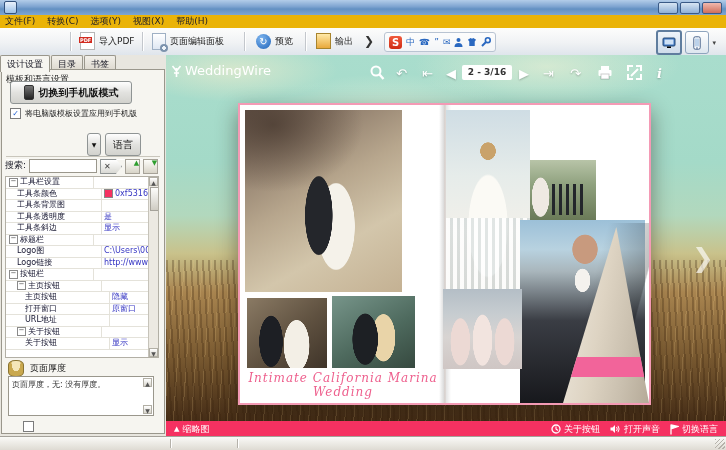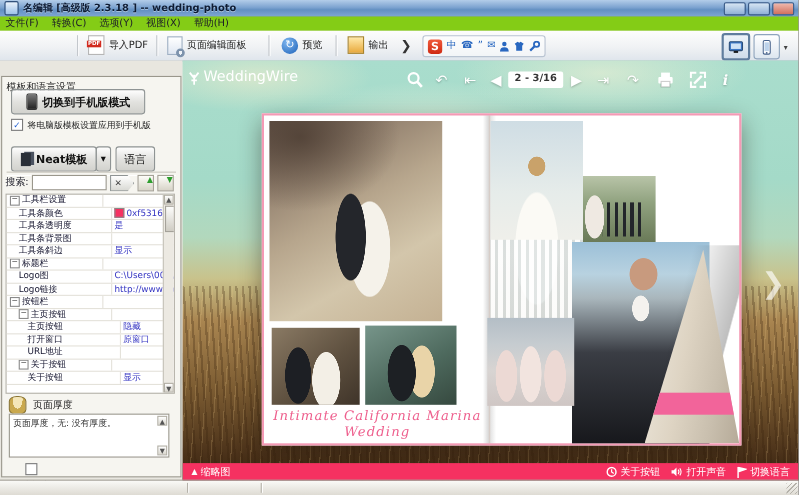--- a/index.html
+++ b/index.html
@@ -10,21 +10,21 @@
   .titlebar{position:absolute;left:0;top:0;right:0;height:15px;
     background:linear-gradient(#b3cde9 0%,#7da3d0 45%,#6390c2 60%,#7ea6d2 100%);
     border-bottom:1px solid #4a6f9d;display:flex;align-items:center;padding:0 4px;gap:4px;}
   .titlebar .title{font-size:9px;color:#0d1b33;font-weight:bold;text-shadow:0 1px 0 rgba(255,255,255,.4);}
   .appicon{width:11px;height:11px;background:linear-gradient(#eaf2fb,#9cc1e8);border:1px solid #33527c;border-radius:2px;}
   .wincontrols{margin-left:auto;display:flex;gap:2px;}
   .winbtn{width:18px;height:10px;border:1px solid #3a5a86;border-radius:2px;
     background:linear-gradient(#d7e5f3,#8fb0d6);}
   .winbtn.close{background:linear-gradient(#f0b9ae,#cf6f5c);}
   
-  .menubar{position:absolute;left:0;top:15px;right:0;height:13px;background:#84cc16;
+  .menubar{position:absolute;left:0;top:15px;right:0;height:13px;background:#eab308;
     border-bottom:1px solid #d9d6cc;display:flex;align-items:center;padding-left:5px;gap:12px;font-size:9px;}
   .menubar span{cursor:default;}
   
   .toolbar{position:absolute;left:0;top:28px;right:0;height:27px;
     background:linear-gradient(#fdfdfc 0%,#f0f2f4 55%,#dfe5ec 100%);
     border-bottom:1px solid #a9b7c8;}
   .tbtn{position:absolute;top:2px;height:22px;display:flex;align-items:center;gap:4px;
     padding:0 4px;border-radius:3px;font-size:9px;color:#222;}
   .tsep{position:absolute;top:4px;width:1px;height:19px;background:#c3c7cc;box-shadow:1px 0 0 #fff;}
   .pdfdoc{width:13px;height:16px;background:#fff;border:1px solid #b6b6b6;position:relative;}
@@ -98,21 +98,21 @@
     background:repeating-linear-gradient(86deg, rgba(55,33,12,.28) 0 2px, transparent 2px 6px),
                repeating-linear-gradient(94deg, rgba(240,205,140,.18) 0 1px, transparent 1px 9px);}
   .wlogo{position:absolute;left:5px;top:8px;display:flex;align-items:center;gap:3px;color:#fff;font-size:13px;}
   .wlogo .w1{font-weight:normal;}  .wlogo .w2{font-weight:normal;}
   .vtool{position:absolute;top:10px;height:17px;color:#fff;}
   .vico{position:absolute;top:0;font-size:13px;line-height:17px;color:#fff;text-shadow:0 1px 2px rgba(0,0,0,.25);}
   .pagebox{position:absolute;left:296px;top:0;width:50px;height:15px;background:#fff;border-radius:2px;
     color:#333;font-size:9px;font-weight:bold;text-align:center;line-height:15px;}
   
   .book{position:absolute;left:72px;top:48px;width:409px;height:298px;background:#fff;
-    border:2px solid #f49ab5;box-shadow:0 8px 20px rgba(30,20,10,.45);padding-left:23px;}
+    border:2px solid #f49ab5;box-shadow:0 8px 20px rgba(30,20,10,.45);}
   .photo{position:absolute;}
   .ph-beach{left:5px;top:5px;width:157px;height:182px;background:
     radial-gradient(14px 40px at 47% 58%, #24262b 0 97%, transparent),
     radial-gradient(19px 44px at 58% 64%, #f5f2ea 0 97%, transparent),
     radial-gradient(120px 90px at 18% 8%, rgba(70,55,45,.75), transparent 75%),
     linear-gradient(150deg,#6b5a4e 0%,#93816f 22%,#b7a68d 45%,#d3c6ab 70%,#c4b193 100%);}
   .ph-window{left:7px;top:193px;width:80px;height:70px;background:
     radial-gradient(12px 26px at 30% 62%, #1d1f24 0 97%, transparent),
     radial-gradient(13px 26px at 62% 68%, #f3efe6 0 97%, transparent),
     linear-gradient(140deg,#8a7a64 0%,#5f5140 55%,#3f3429 100%);}
@@ -164,21 +164,20 @@
     background:repeating-linear-gradient(135deg,#b5b2aa 0 1px,transparent 1px 3px);}
   svg{display:block;}
 </style>
 </head>
 <body>
 
 <div class="screen">
 
   <div class="titlebar">
     <span class="appicon"></span>
-    <span class="title">名编辑 [高级版 2.3.18 ] -- wedding-photo</span>
     <span class="wincontrols">
       <span class="winbtn"></span>
       <span class="winbtn"></span>
       <span class="winbtn close"></span>
     </span>
   </div>
 
   <div class="menubar">
     <span>文件(F)</span>
     <span>转换(C)</span>
@@ -254,37 +253,38 @@
             <rect x="0.8" y="0.8" width="6.4" height="12.4" rx="1.5" fill="#fff" stroke="#46618a"></rect>
             <rect x="2" y="2.5" width="4" height="8" fill="#bcd2ea"></rect>
             <circle cx="4" cy="12" r="0.8" fill="#46618a"></circle>
           </svg>
       </span>
       <span style="font-size:7px;color:#444;">▾</span>
     </div>
   </div>
 
   <div class="sidebar">
+    <div class="tabs">
+      <span class="tab active">设计设置</span>
+      <span class="tab">目录</span>
+      <span class="tab">书签</span>
+    </div>
     <div class="sbody">
       <div class="grouplabel">模板和语言设置</div>
 
       <div class="btn mobilebtn">
         <span class="phoneicon"></span>
         <span>切换到手机版模式</span>
       </div>
 
       <label class="chk" style="left:8px;top:38px;">
         <span class="box">✓</span>
         <span>将电脑版模板设置应用到手机版</span>
       </label>
 
-      <div class="btn neatbtn">
-        <span class="bookicon"></span>
-        <span>Neat模板</span>
-      </div>
       <div class="btn dropbtn">
         <span>▼</span>
       </div>
       <div class="btn langbtn">
         <span>语言</span>
       </div>
 
       <div class="divider" style="top:86px"></div>
 
       <div class="searchrow">
@@ -314,32 +314,32 @@
               <div class="plab" style="padding-left: 11px;">
                 <span>工具条颜色</span>
               </div>
               <div class="pval">
                 <span class="swatch" style="background: rgb(245, 49, 97);"></span>
                 <span>0xf53161</span>
               </div>
             </div>
             <div class="prow">
               <div class="plab" style="padding-left: 11px;">
+                <span>工具条背景图</span>
+              </div>
+              <div class="pval">
+                <span></span>
+              </div>
+            </div>
+            <div class="prow">
+              <div class="plab" style="padding-left: 11px;">
                 <span>工具条透明度</span>
               </div>
               <div class="pval">
                 <span>是</span>
-              </div>
-            </div>
-            <div class="prow">
-              <div class="plab" style="padding-left: 11px;">
-                <span>工具条背景图</span>
-              </div>
-              <div class="pval">
-                <span></span>
               </div>
             </div>
             <div class="prow">
               <div class="plab" style="padding-left: 11px;">
                 <span>工具条斜边</span>
               </div>
               <div class="pval">
                 <span>显示</span>
               </div>
             </div>

